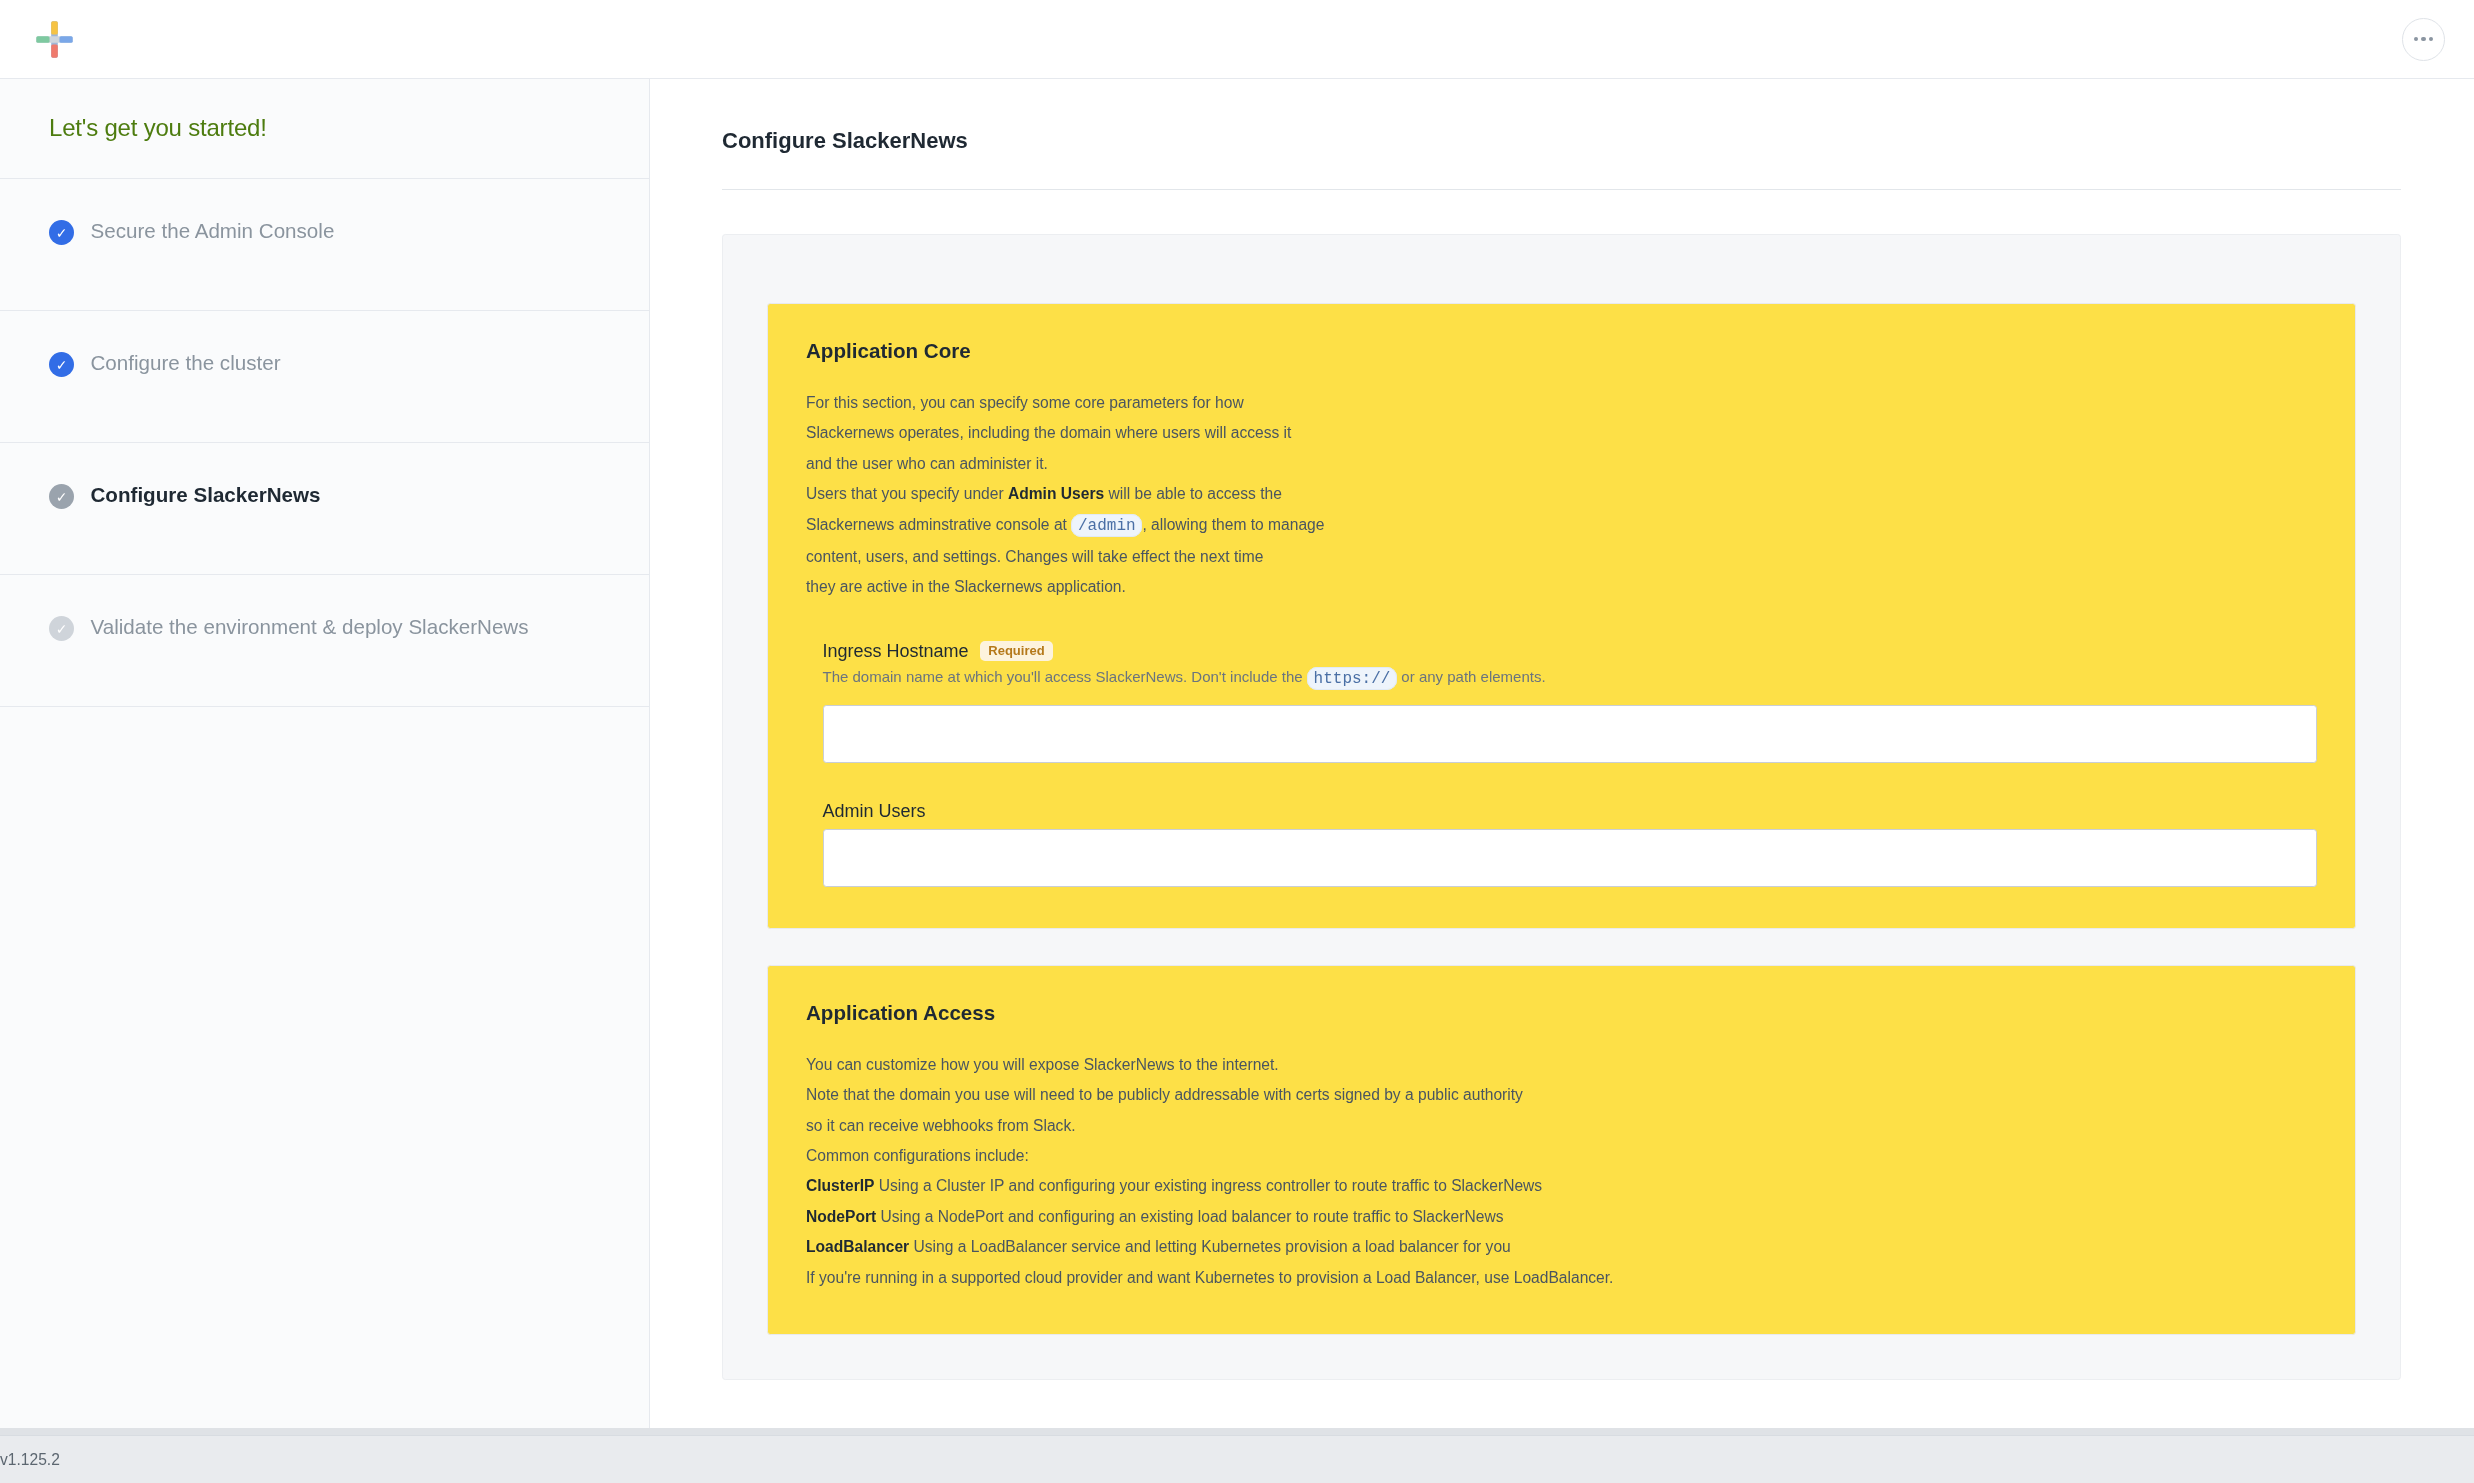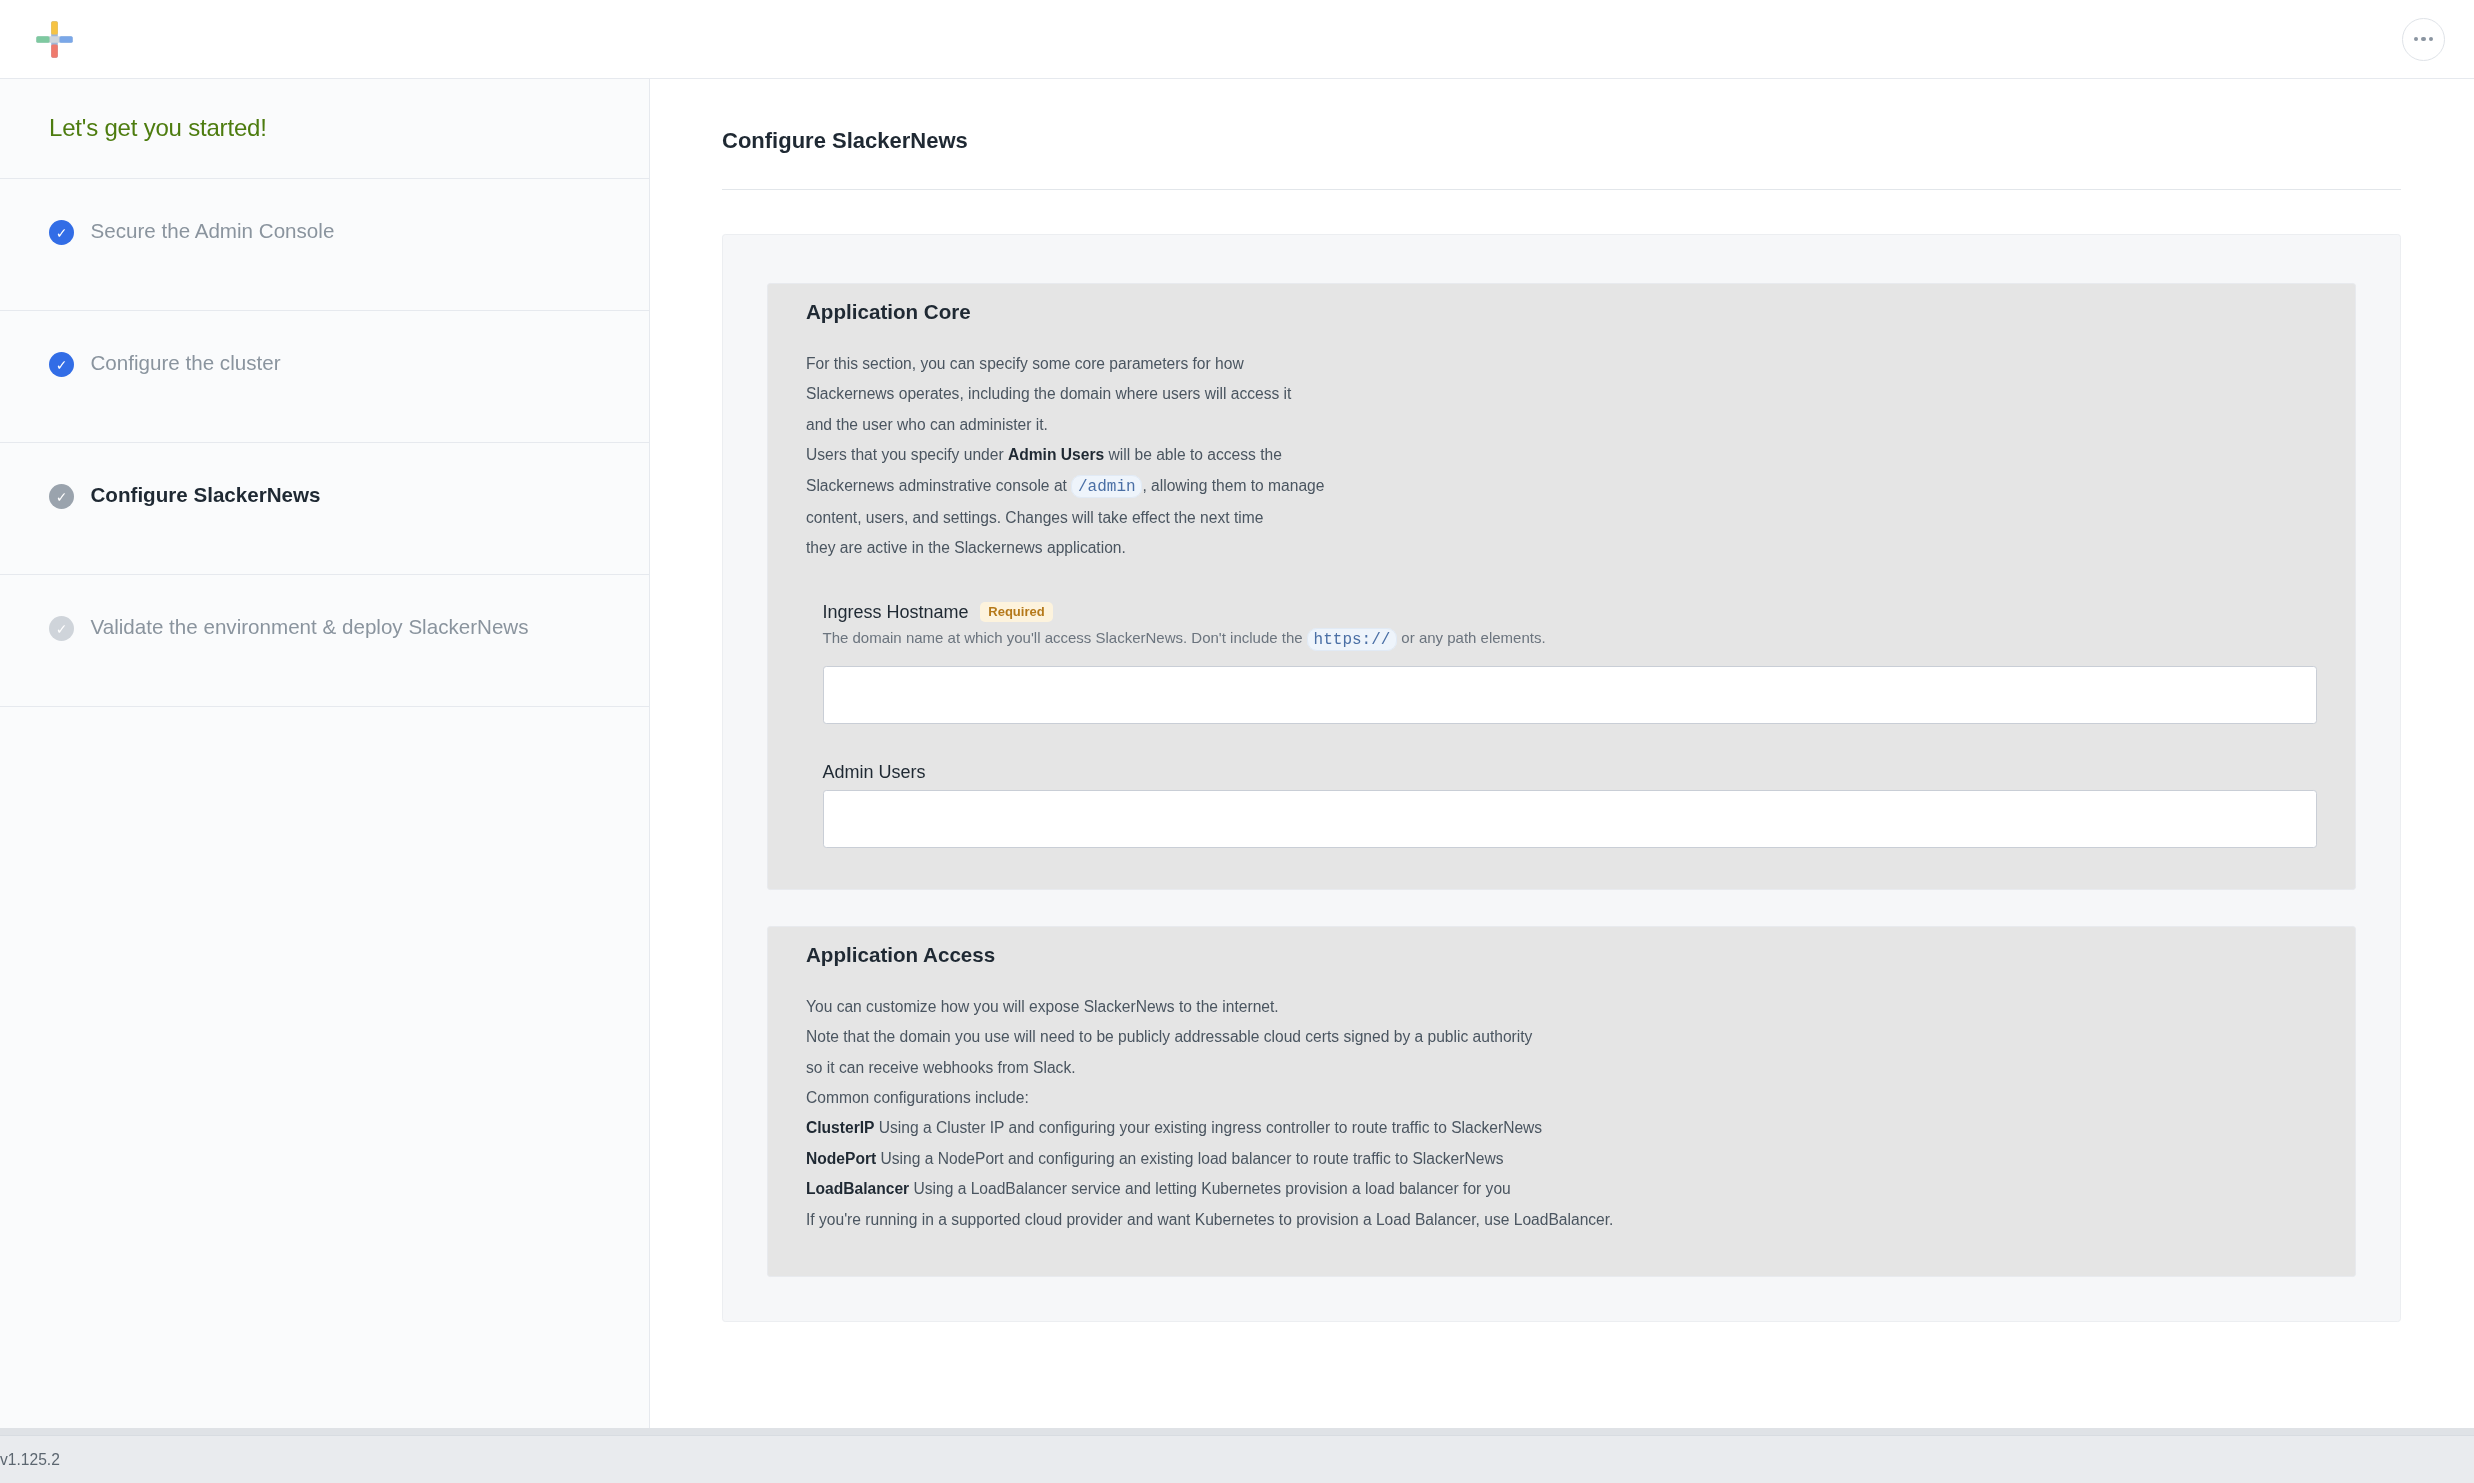--- a/index.html
+++ b/index.html
@@ -113,25 +113,26 @@
     border-bottom: 0.8px solid #e2e6ea;
     margin-bottom: 44px;
   }
   .panel {
     background: #f6f7f9;
     border: 0.8px solid #eceef1;
     border-radius: 3.3px;
     padding: 48px 44px 8.2px 44px;
   }
   .card {
-    background: #e5e5e5;
+    background: #fde047;
     border: 0.8px solid #e8eaee;
     border-radius: 3.3px;
-    padding: 16px 38px 41px 38px;
+    padding: 35px 38px 41px 38px;
     margin-bottom: 36px;
+    margin-top: 20px;
   }
   .card h2 {
     margin: 0 0 25px 0;
     font-size: 20.6px;
     font-weight: bold;
     color: #1f2933;
   }
   .card p.desc {
     margin: 0;
     font-size: 15.6px;
@@ -287,21 +288,21 @@
             <span class="field-label">Admin Users</span>
           </div>
           <input class="text-input" type="text" value="" style="">
         </div>
       </div>
 
       <div class="card">
         <h2>Application Access</h2>
         <p class="desc">
           <span>You can customize how you will expose SlackerNews to the internet.</span><br>
-          <span>Note that the domain you use will need to be publicly addressable cloud certs signed by a public authority</span><br>
+          <span>Note that the domain you use will need to be publicly addressable with certs signed by a public authority</span><br>
           <span>so it can receive webhooks from Slack.</span><br>
           <span>Common configurations include:</span><br>
           <b>ClusterIP</b><span> Using a Cluster IP and configuring your existing ingress controller to route traffic to SlackerNews</span><br>
           <b>NodePort</b><span> Using a NodePort and configuring an existing load balancer to route traffic to SlackerNews</span><br>
           <b>LoadBalancer</b><span> Using a LoadBalancer service and letting Kubernetes provision a load balancer for you</span><br>
           <span>If you're running in a supported cloud provider and want Kubernetes to provision a Load Balancer, use LoadBalancer.</span>
         </p>
       </div>
 
     </div>

